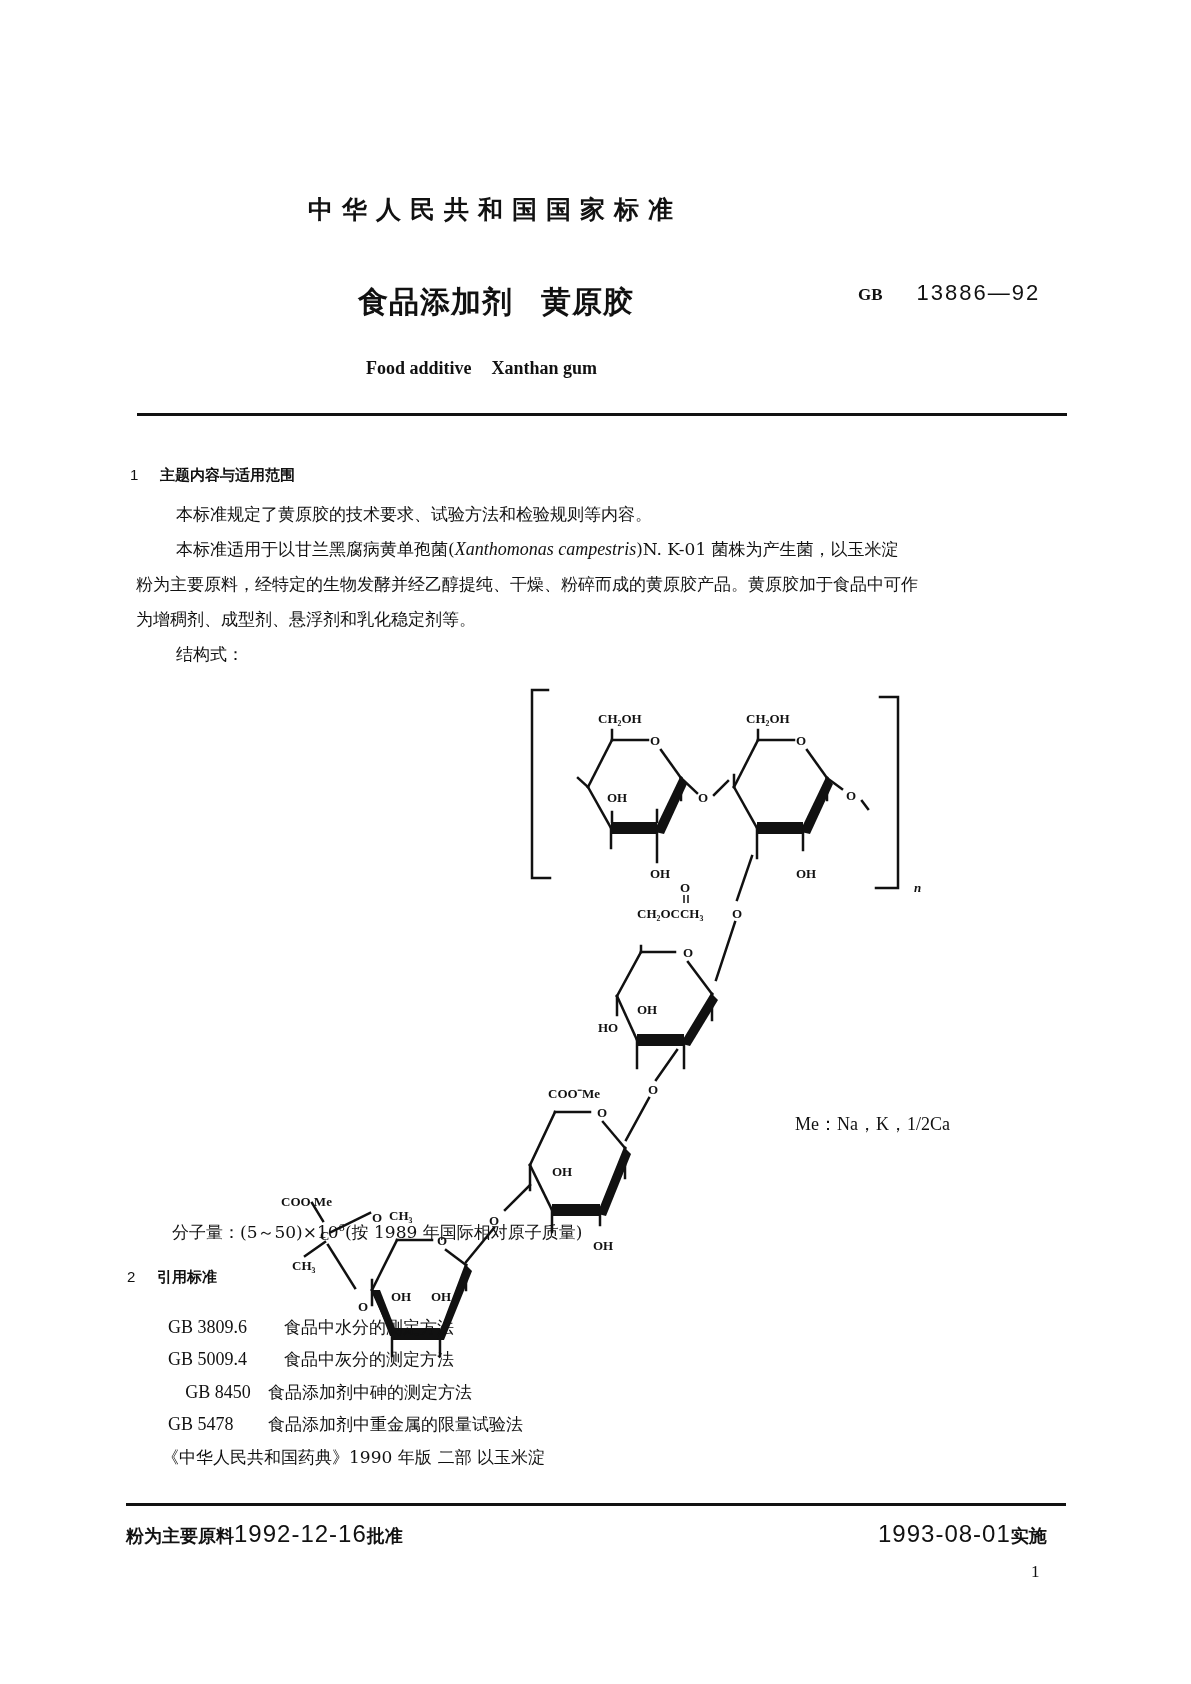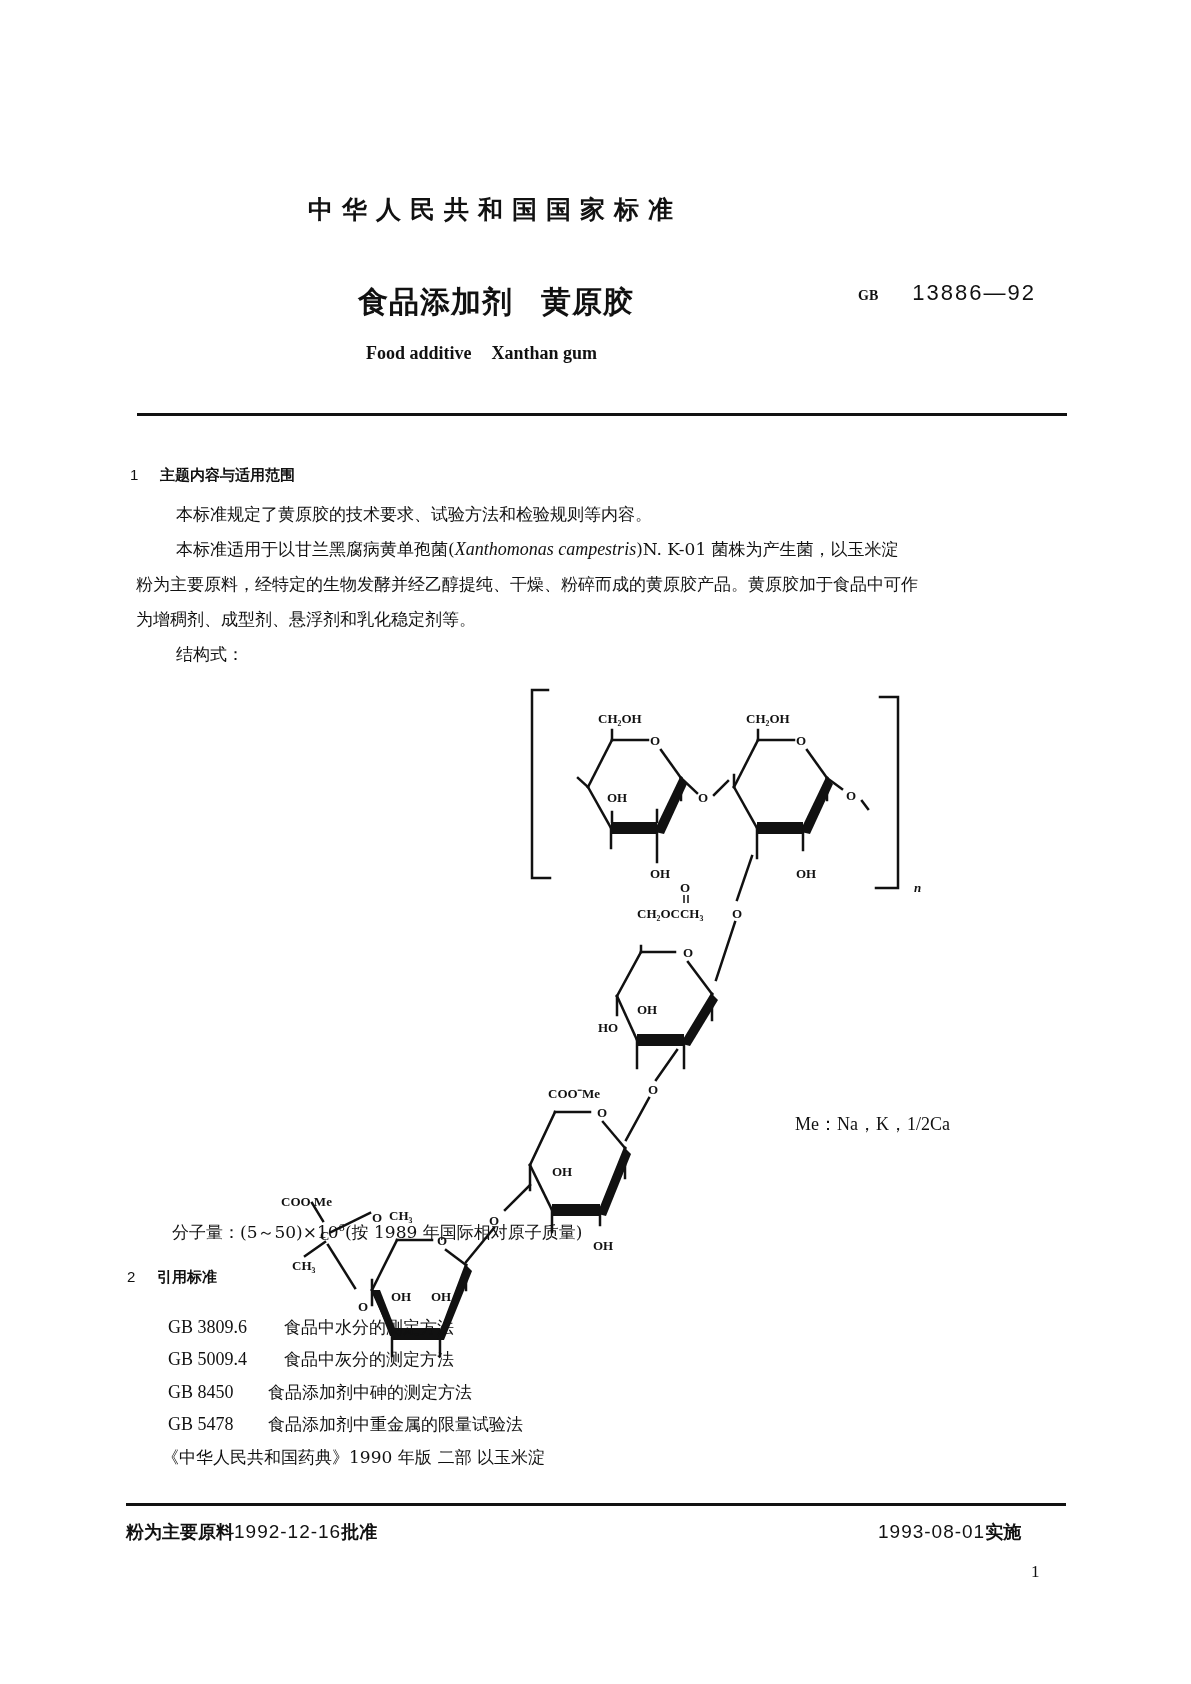--- a/index.html
+++ b/index.html
@@ -6,38 +6,38 @@
   body { width: 1191px; height: 1684px; position: relative; overflow: hidden; color: #111; }
   .abs { position: absolute; white-space: nowrap; }
   .hei { font-family: "DejaVu Sans", sans-serif; font-weight: bold; }
   .song { font-family: "DejaVu Serif", serif; }
   .times { font-family: "Liberation Serif", serif; }
 
   .natl { left: 308px; top: 193px; font-size: 25px; letter-spacing: 9px; }
   .title-cn { left: 358px; top: 282px; font-size: 30px; letter-spacing: 1px; }
   .title-cn .gap { display: inline-block; width: 28px; }
   .gbnum { left: 858px; top: 280px; font-size: 22px; }
-  .gbnum .gb { font-family: "Liberation Serif", serif; font-weight: bold; font-size: 14px; margin-right: 10px; text-align: right; }
+  .gbnum .gb { font-family: "Liberation Serif", serif; font-weight: bold; font-size: 17px; margin-right: 10px; text-align: right; }
   .gbnum .num { font-family: "Liberation Sans", sans-serif; letter-spacing: 2px; margin-left: 24px; }
-  .title-en { left: 366px; top: 343px; font-size: 18px; font-weight: bold; }
+  .title-en { left: 366px; top: 358px; font-size: 18px; font-weight: bold; }
   .title-en .gap { display: inline-block; width: 20px; }
 
   .rule { position: absolute; left: 137px; width: 930px; height: 3px; background: #111; }
 
   .sec-h { font-size: 15px; }
   .sec-h .num { font-family: "Liberation Sans", sans-serif; font-weight: normal; display: inline-block; width: 30px; }
   .para { font-size: 17px; }
   .para i { font-family: "Liberation Serif", serif; font-style: italic; font-size: 18px; text-align: center; }
 
   .ref-code { font-family: "Liberation Serif", serif; font-size: 18px; display: inline-block; }
   .ref { font-size: 17px; }
 
   .footer-l { left: 126px; top: 1520px; font-size: 18px; }
   .footer-r { left: 878px; top: 1520px; font-size: 18px; }
-  .footer-l .d, .footer-r .d { font-family: "Liberation Sans", sans-serif; font-weight: normal; font-size: 19px; letter-spacing: 1px; }
+  .footer-l .d, .footer-r .d { font-family: "Liberation Sans", sans-serif; font-weight: normal; font-size: 24px; letter-spacing: 1px; }
   .pagenum { left: 1031px; top: 1562px; font-size: 17px; }
 
   svg text { font-family: "Liberation Serif", serif; font-weight: bold; font-size: 13px; fill: #111; }
   svg .lbl-plain { font-weight: normal; font-size: 18px; }
 </style>
 </head>
 <body>
 
 <div class="abs hei natl">中华人民共和国国家标准</div>
 
@@ -211,21 +211,21 @@
   <span class="num">2</span><span>引用标准</span>
 </div>
 
 <div class="abs song ref" style="left:168px; top:1316px;">
   <span class="ref-code" style="width:116px;">GB 3809.6</span><span>食品中水分的测定方法</span>
 </div>
 <div class="abs song ref" style="left:168px; top:1348px;">
   <span class="ref-code" style="width:116px;">GB 5009.4</span><span>食品中灰分的测定方法</span>
 </div>
 <div class="abs song ref" style="left:168px; top:1381px;">
-  <span class="ref-code" style="width:100px;">GB 8450</span><span>食品添加剂中砷的测定方法</span>
+  <span class="ref-code" style="width:100px;text-align:center;">GB 8450</span><span>食品添加剂中砷的测定方法</span>
 </div>
 <div class="abs song ref" style="left:168px; top:1413px;">
   <span class="ref-code" style="width:100px;">GB 5478</span><span>食品添加剂中重金属的限量试验法</span>
 </div>
 <div class="abs song ref" style="left:162px; top:1446px;">
   <span>《中华人民共和国药典》1990 年版</span><span style="display:inline-block;width:6px;"></span><span>二部 以玉米淀</span>
 </div>
 
 <div class="rule" style="top:1503px; left:126px; width:940px;"></div>
 

